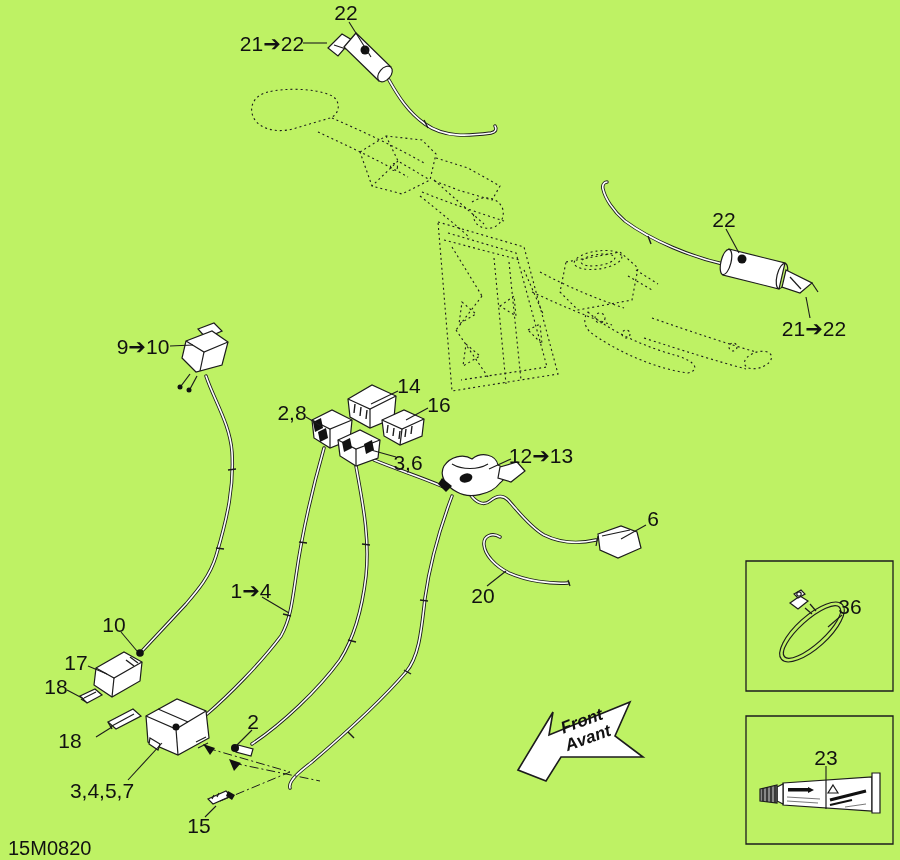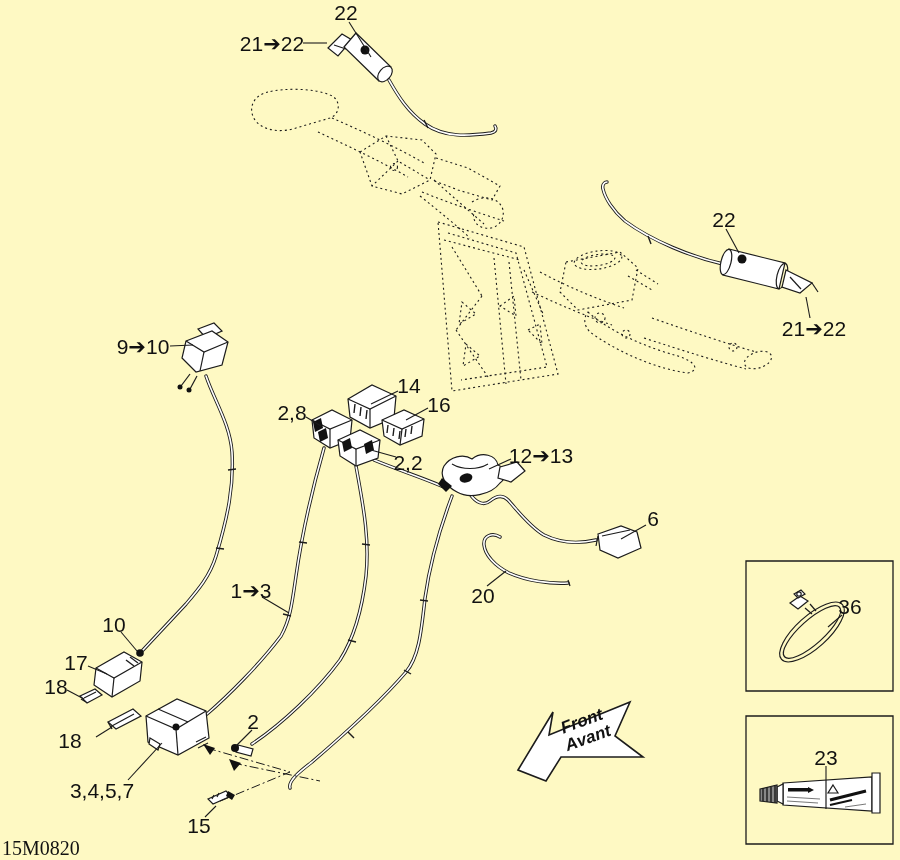--- a/index.html
+++ b/index.html
@@ -1,21 +1,21 @@
 <!DOCTYPE html>
 <html><head>
 <meta charset="utf-8">
 <style>
   html,body{margin:0;padding:0;background:#fff;}
-  #stage{position:relative;width:900px;height:860px;background:#fef9c3;overflow:hidden;
+  #stage{position:relative;width:900px;height:860px;background:#bef264;overflow:hidden;
          font-family:"Liberation Sans","DejaVu Sans",sans-serif;color:#111;}
   #art{position:absolute;left:0;top:0;}
   .label{position:absolute;transform:translate(-50%,-50%);font-size:21px;line-height:1;
          color:#111;white-space:nowrap;z-index:5;}
-  .code{position:absolute;left:2px;top:837px;font-size:20px;color:#111;z-index:5;font-family:Liberation Serif, serif;}
+  .code{position:absolute;left:8px;top:837px;font-size:20px;color:#111;z-index:5;}
   .front-text{position:absolute;left:542px;top:712px;width:86px;text-align:center;
          transform:rotate(-20deg);font-size:17px;line-height:18px;font-weight:bold;
          font-style:italic;z-index:5;}
   svg *{vector-effect:non-scaling-stroke;}
   .dot{stroke:#1c1c1c;stroke-width:1.1;stroke-dasharray:2 3;fill:none;}
   .sol{stroke:#1c1c1c;stroke-width:1.2;fill:none;}
   .solw{stroke:#1c1c1c;stroke-width:1.2;fill:#fff;}
   .wireO{stroke:#1c1c1c;stroke-width:3.4;fill:none;stroke-linecap:round;}
   .wireI{stroke:#ffffff;stroke-width:1.6;fill:none;stroke-linecap:round;}
   .ldr{stroke:#1c1c1c;stroke-width:1.1;fill:none;}
@@ -307,25 +307,25 @@
 </svg>
 
 <div class="label" style="left:346px;top:12px">22</div>
 <div class="label" style="left:272px;top:43px">21➔22</div>
 <div class="label" style="left:724px;top:219px">22</div>
 <div class="label" style="left:814px;top:328px">21➔22</div>
 <div class="label" style="left:143px;top:346px">9➔10</div>
 <div class="label" style="left:409px;top:385px">14</div>
 <div class="label" style="left:439px;top:404px">16</div>
 <div class="label" style="left:292px;top:412px">2,8</div>
-<div class="label" style="left:408px;top:462px">2,2</div>
+<div class="label" style="left:408px;top:462px">3,6</div>
 <div class="label" style="left:541px;top:455px">12➔13</div>
 <div class="label" style="left:653px;top:518px">6</div>
 <div class="label" style="left:483px;top:595px">20</div>
-<div class="label" style="left:251px;top:590px">1➔3</div>
+<div class="label" style="left:251px;top:590px">1➔4</div>
 <div class="label" style="left:114px;top:624px">10</div>
 <div class="label" style="left:76px;top:662px">17</div>
 <div class="label" style="left:56px;top:686px">18</div>
 <div class="label" style="left:70px;top:740px">18</div>
 <div class="label" style="left:102px;top:790px">3,4,5,7</div>
 <div class="label" style="left:253px;top:721px">2</div>
 <div class="label" style="left:199px;top:825px">15</div>
 <div class="label" style="left:826px;top:757px">23</div>
 <div class="label" style="left:850px;top:606px">36</div>
 

